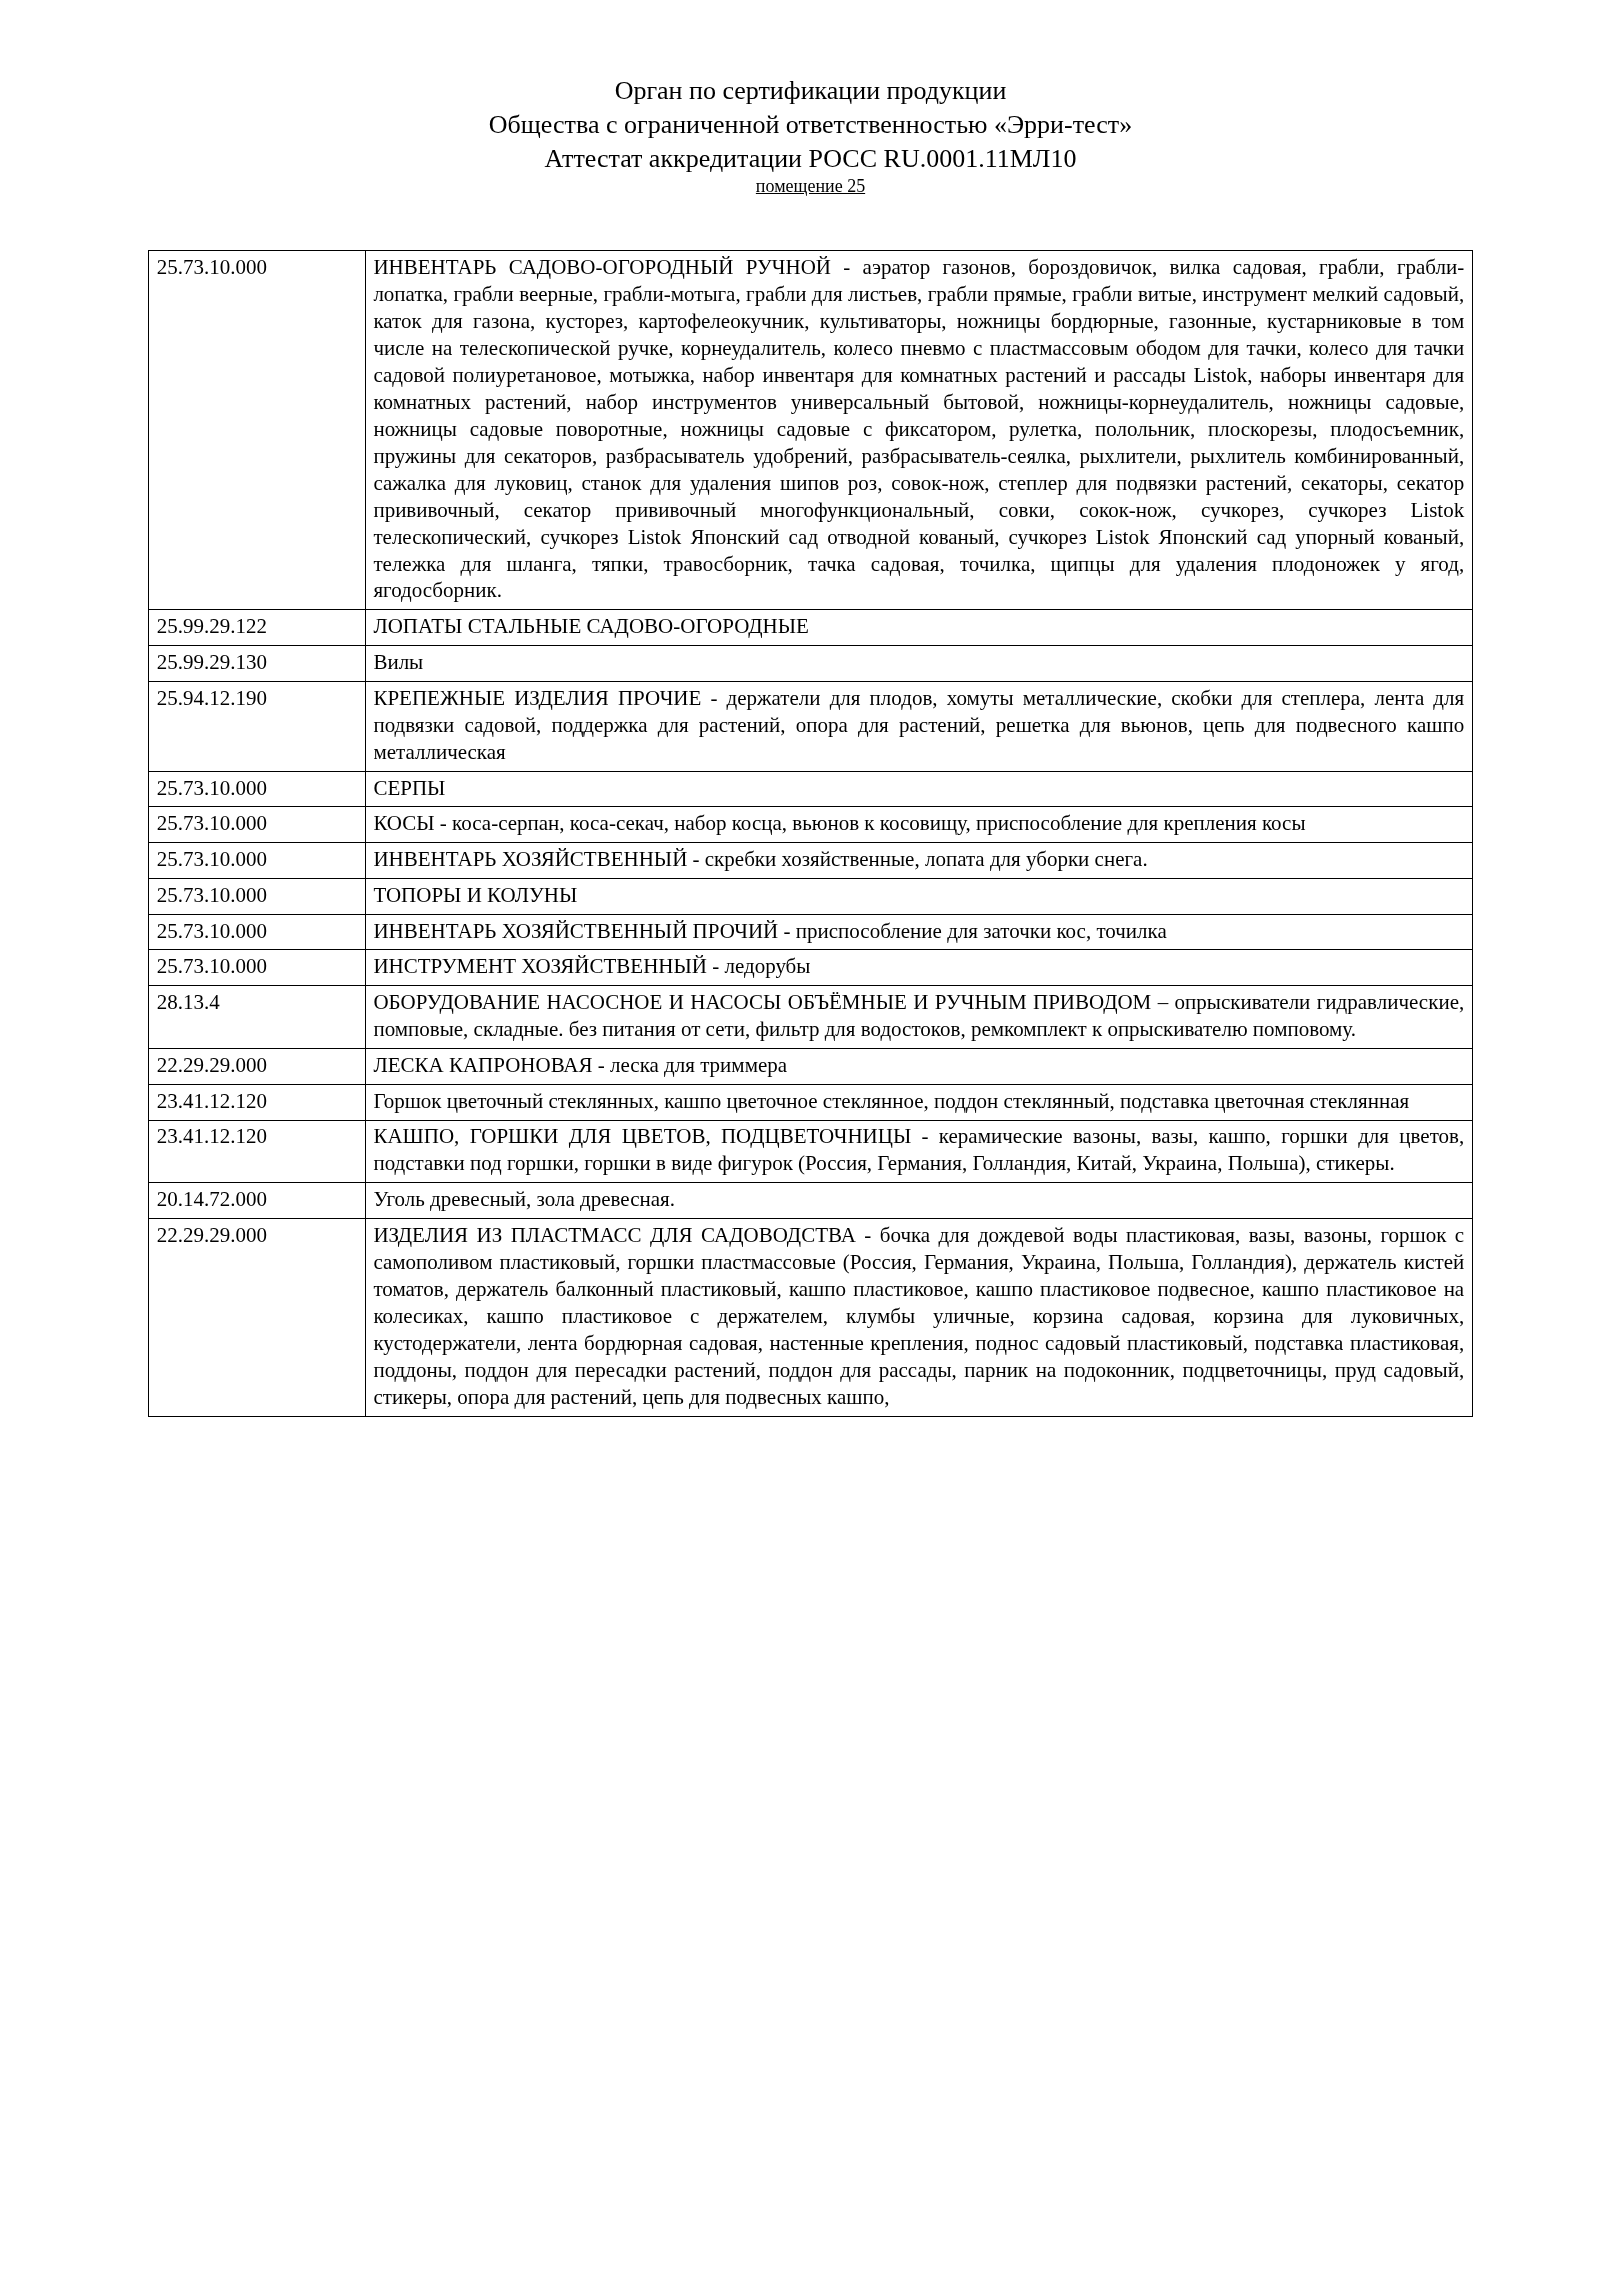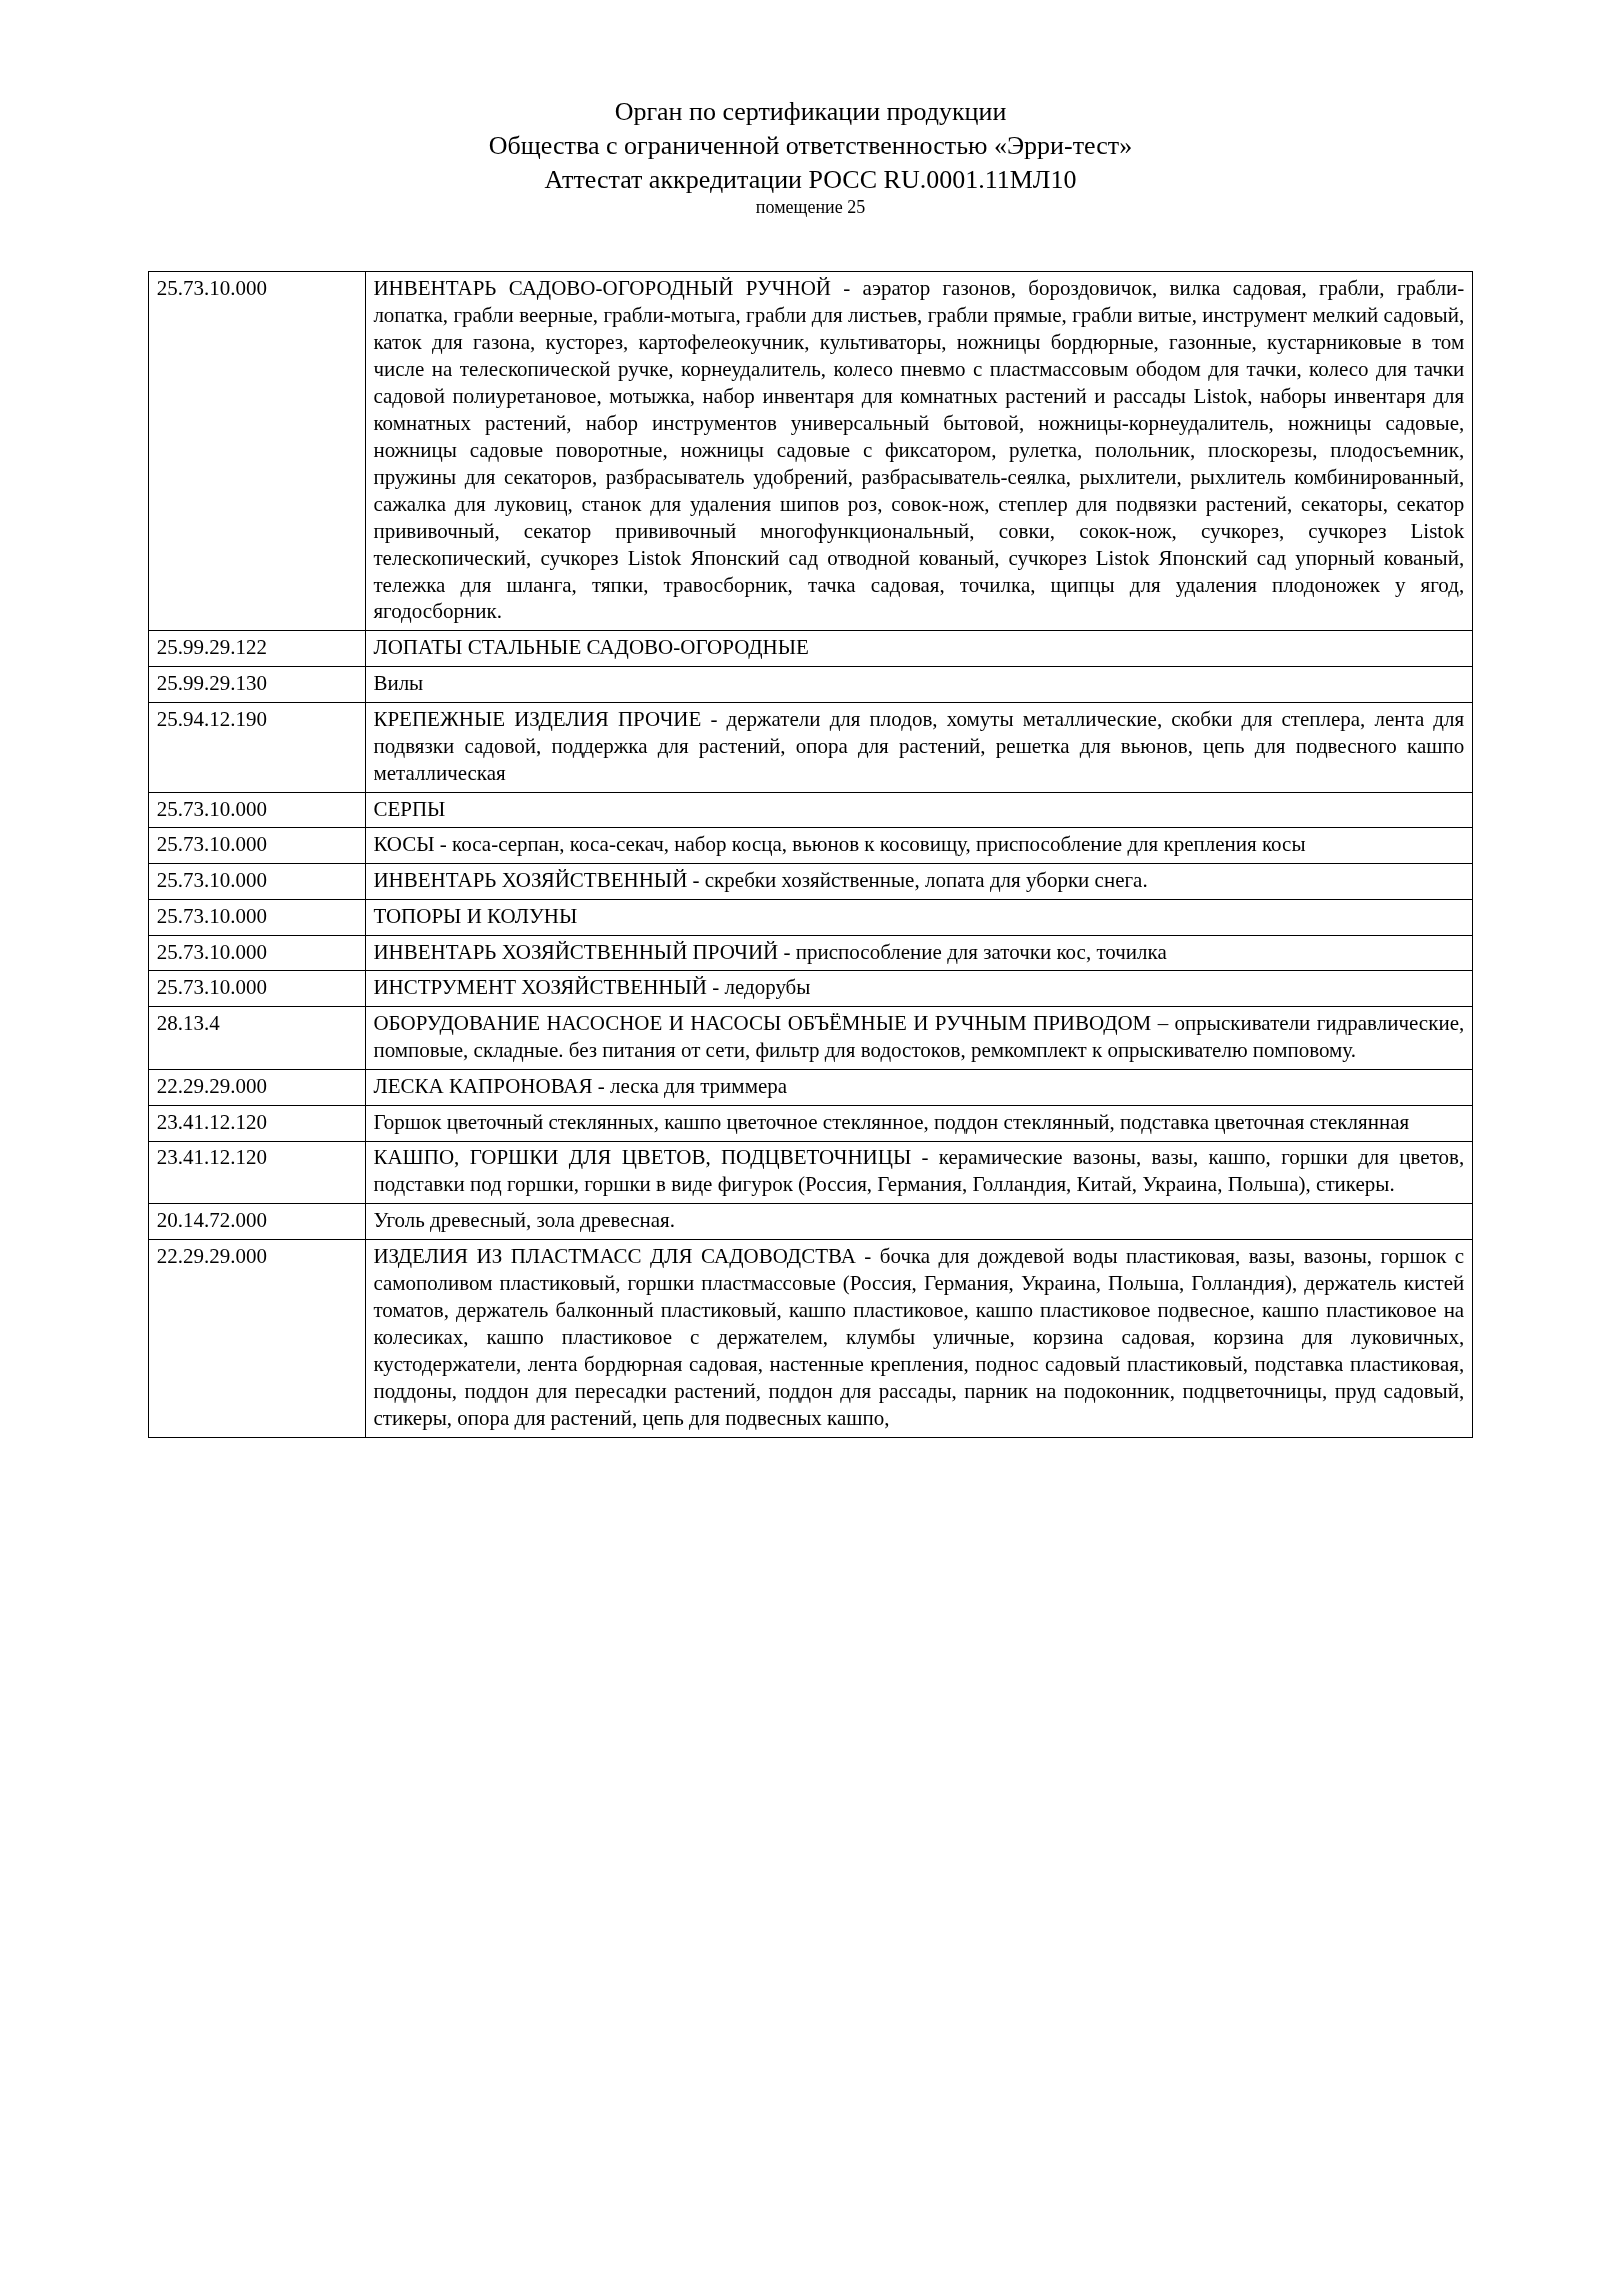--- a/index.html
+++ b/index.html
@@ -10,41 +10,42 @@
   body {
     width: 1621px;
     min-height: 2293px;
     font-family: "Liberation Serif", serif;
     color: #000000;
   }
   .page {
     width: 1621px;
     min-height: 2293px;
     box-sizing: border-box;
-    padding: 95px 147px 39px 147px;
+    padding: 74px 147px 39px 147px;
   }
   .header {
     text-align: center;
     margin-bottom: 51px;
   }
   .header .line1,
   .header .line2,
   .header .line3 {
     font-size: 26px;
     line-height: 1.30;
     white-space: nowrap;
   }
   .header .addr {
     font-size: 18px;
     line-height: 1.30;
     margin-top: 6.9px;
   }
   .header .addr2 {
     font-size: 18px;
     line-height: 1.30;
+    text-decoration: underline;
   }
   .header .phone {
     font-size: 18px;
     line-height: 1.30;
   }
 
   table.main {
     border-collapse: collapse;
     width: 1325px;
     margin: 0 auto;

